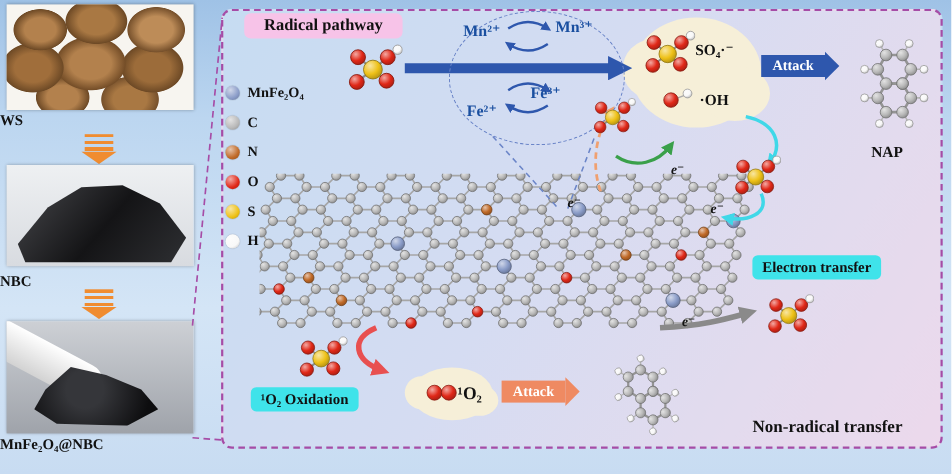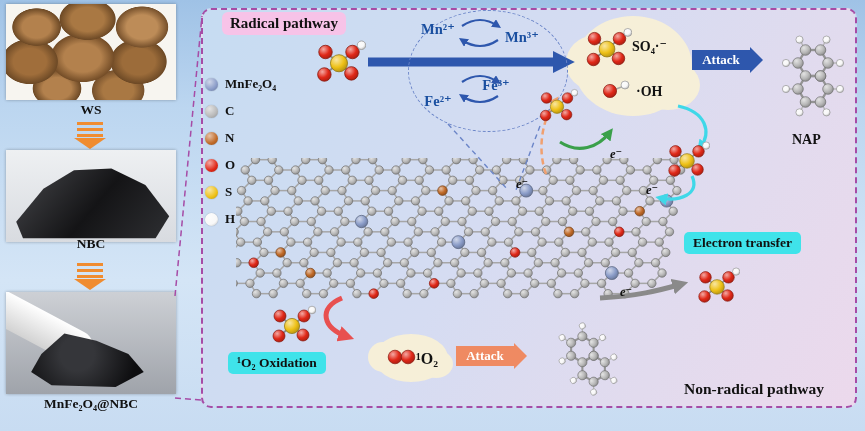--- a/index.html
+++ b/index.html
@@ -24,33 +24,33 @@
   .photo-nbc .mound{position:absolute;inset:0;
     background:linear-gradient(130deg,#46474b 10%,#141416 55%,#2a2b2e 90%);
     clip-path:polygon(6% 78%,22% 42%,40% 22%,62% 20%,82% 38%,96% 72%,88% 96%,10% 96%);}
   .photo-mnbc{top:292px;height:102px;background:linear-gradient(#cdd0d5,#9fa3aa);}
   .tube{position:absolute;left:-16px;top:-10px;width:124px;height:34px;
     background:linear-gradient(#ffffff,#d2d2d2);border-radius:17px;
     transform:rotate(28deg);transform-origin:left top;}
   .pile{position:absolute;left:20px;top:38px;width:128px;height:60px;
     background:radial-gradient(circle at 40% 40%,#35363a 20%,#0d0d0f 70%);
     clip-path:polygon(30% 6%,55% 18%,80% 40%,92% 70%,70% 95%,20% 92%,4% 70%,12% 40%);}
-  .sample-label{position:absolute;left:0;width:182px;text-align:center;
+  .sample-label{position:absolute;left:0;width:182px;
     font-weight:bold;font-size:13.5px;}
   .stripe{position:absolute;left:77px;width:26px;height:16px;
     background:repeating-linear-gradient(180deg,var(--orange) 0 3px,transparent 3px 6px);}
   .tri{position:absolute;left:74px;width:0;height:0;
     border-left:16px solid transparent;border-right:16px solid transparent;
     border-top:11px solid var(--orange);}
   
   .panel{position:absolute;left:201px;top:8px;width:656px;height:400px;
     border:2px dashed var(--magenta);border-radius:10px;
     background:linear-gradient(120deg,#c6dcf2 0%,#d5dcf2 45%,#e2dbee 75%,#ecd9ec 100%);}
   .pink-box{position:absolute;background:var(--pink);border-radius:6px;
-    padding:3px 8px;font-weight:bold;font-size:15px;}
+    padding:3px 18px;font-weight:bold;font-size:15px;}
   .cyan-box{position:absolute;background:var(--cyan);border-radius:5px;
     padding:3px 9px;font-weight:bold;font-size:13.5px;white-space:nowrap;}
   .legend-item{position:absolute;left:205px;display:flex;align-items:center;gap:7px;
     font-weight:bold;font-size:13px;}
   .legend-swatch{width:13px;height:13px;border-radius:50%;flex:0 0 13px;
     box-shadow:0 0 1px rgba(0,0,0,.4);}
   .ellipse{position:absolute;left:408px;top:10px;width:160px;height:122px;
     border:1.6px dashed #6b85c8;border-radius:50%;}
   .ion{position:absolute;width:48px;text-align:center;color:#1a4fa0;
     font-weight:bold;font-size:14.5px;}
@@ -78,21 +78,21 @@
 
   <div>
     <div class="photo photo-ws"></div>
     <div class="sample-label" style="top:102px">WS</div>
     <div class="stripe" style="top:122px"></div>
     <div class="tri" style="top:138px"></div>
 
     <div class="photo photo-nbc">
       <div class="mound"></div>
     </div>
-    <div class="sample-label" style="top:236px">NBC</div>
+    <div class="sample-label" style="top:248px">NBC</div>
     <div class="stripe" style="top:263px"></div>
     <div class="tri" style="top:279px"></div>
 
     <div class="photo photo-mnbc">
       <div class="tube"></div>
       <div class="pile"></div>
     </div>
     <div class="sample-label" style="top:396px">MnFe₂O₄@NBC</div>
   </div>
 
@@ -752,26 +752,26 @@
     <path d="M678,106 C706,112 712,132 700,148" fill="none" stroke="#3fd8e8" stroke-width="3.2" marker-end="url(#mCyan)"></path>
     <path d="M692,176 C700,194 680,202 660,198" fill="none" stroke="#3fd8e8" stroke-width="3.2" marker-end="url(#mCyan)"></path>
 
     <path d="M342,298 C318,308 322,328 348,337" fill="none" stroke="#e85050" stroke-width="5" marker-end="url(#mRed)"></path>
 
     <path d="M600,298 C640,296 660,290 682,284" fill="none" stroke="#8a8a8a" stroke-width="5" marker-end="url(#mGray)"></path>
   </svg>
 
   <div class="ellipse"></div>
   <div class="ion" style="left:414px;top:20px">Mn²⁺</div>
-  <div class="ion" style="left:498px;top:28px">Mn³⁺</div>
+  <div class="ion" style="left:498px;top:16px">Mn³⁺</div>
   <div class="ion" style="left:414px;top:92px">Fe²⁺</div>
   <div class="ion" style="left:472px;top:76px">Fe³⁺</div>
 
   <div class="pink-box" style="left:222px;top:12px">Radical pathway</div>
-  <div class="bold-title" style="left:684px;top:380px">Non-radical pathway</div>
+  <div class="bold-title" style="left:684px;top:380px">Non-radical transfer</div>
   <div class="cyan-box" style="left:684px;top:232px">Electron transfer</div>
   <div class="cyan-box" style="left:228px;top:352px">¹O₂ Oxidation</div>
 
   <div>
     <div class="legend-item" style="top:76px">
         <span class="legend-swatch" style="background: radial-gradient(circle at 35% 30%, rgb(208, 215, 233), rgb(138, 156, 200) 60%, rgb(104, 117, 150));"></span>
         <span>MnFe₂O₄</span>
       </div>
     <div class="legend-item" style="top:103px">
         <span class="legend-swatch" style="background: radial-gradient(circle at 35% 30%, rgb(227, 227, 227), rgb(185, 185, 185) 60%, rgb(139, 139, 139));"></span>

